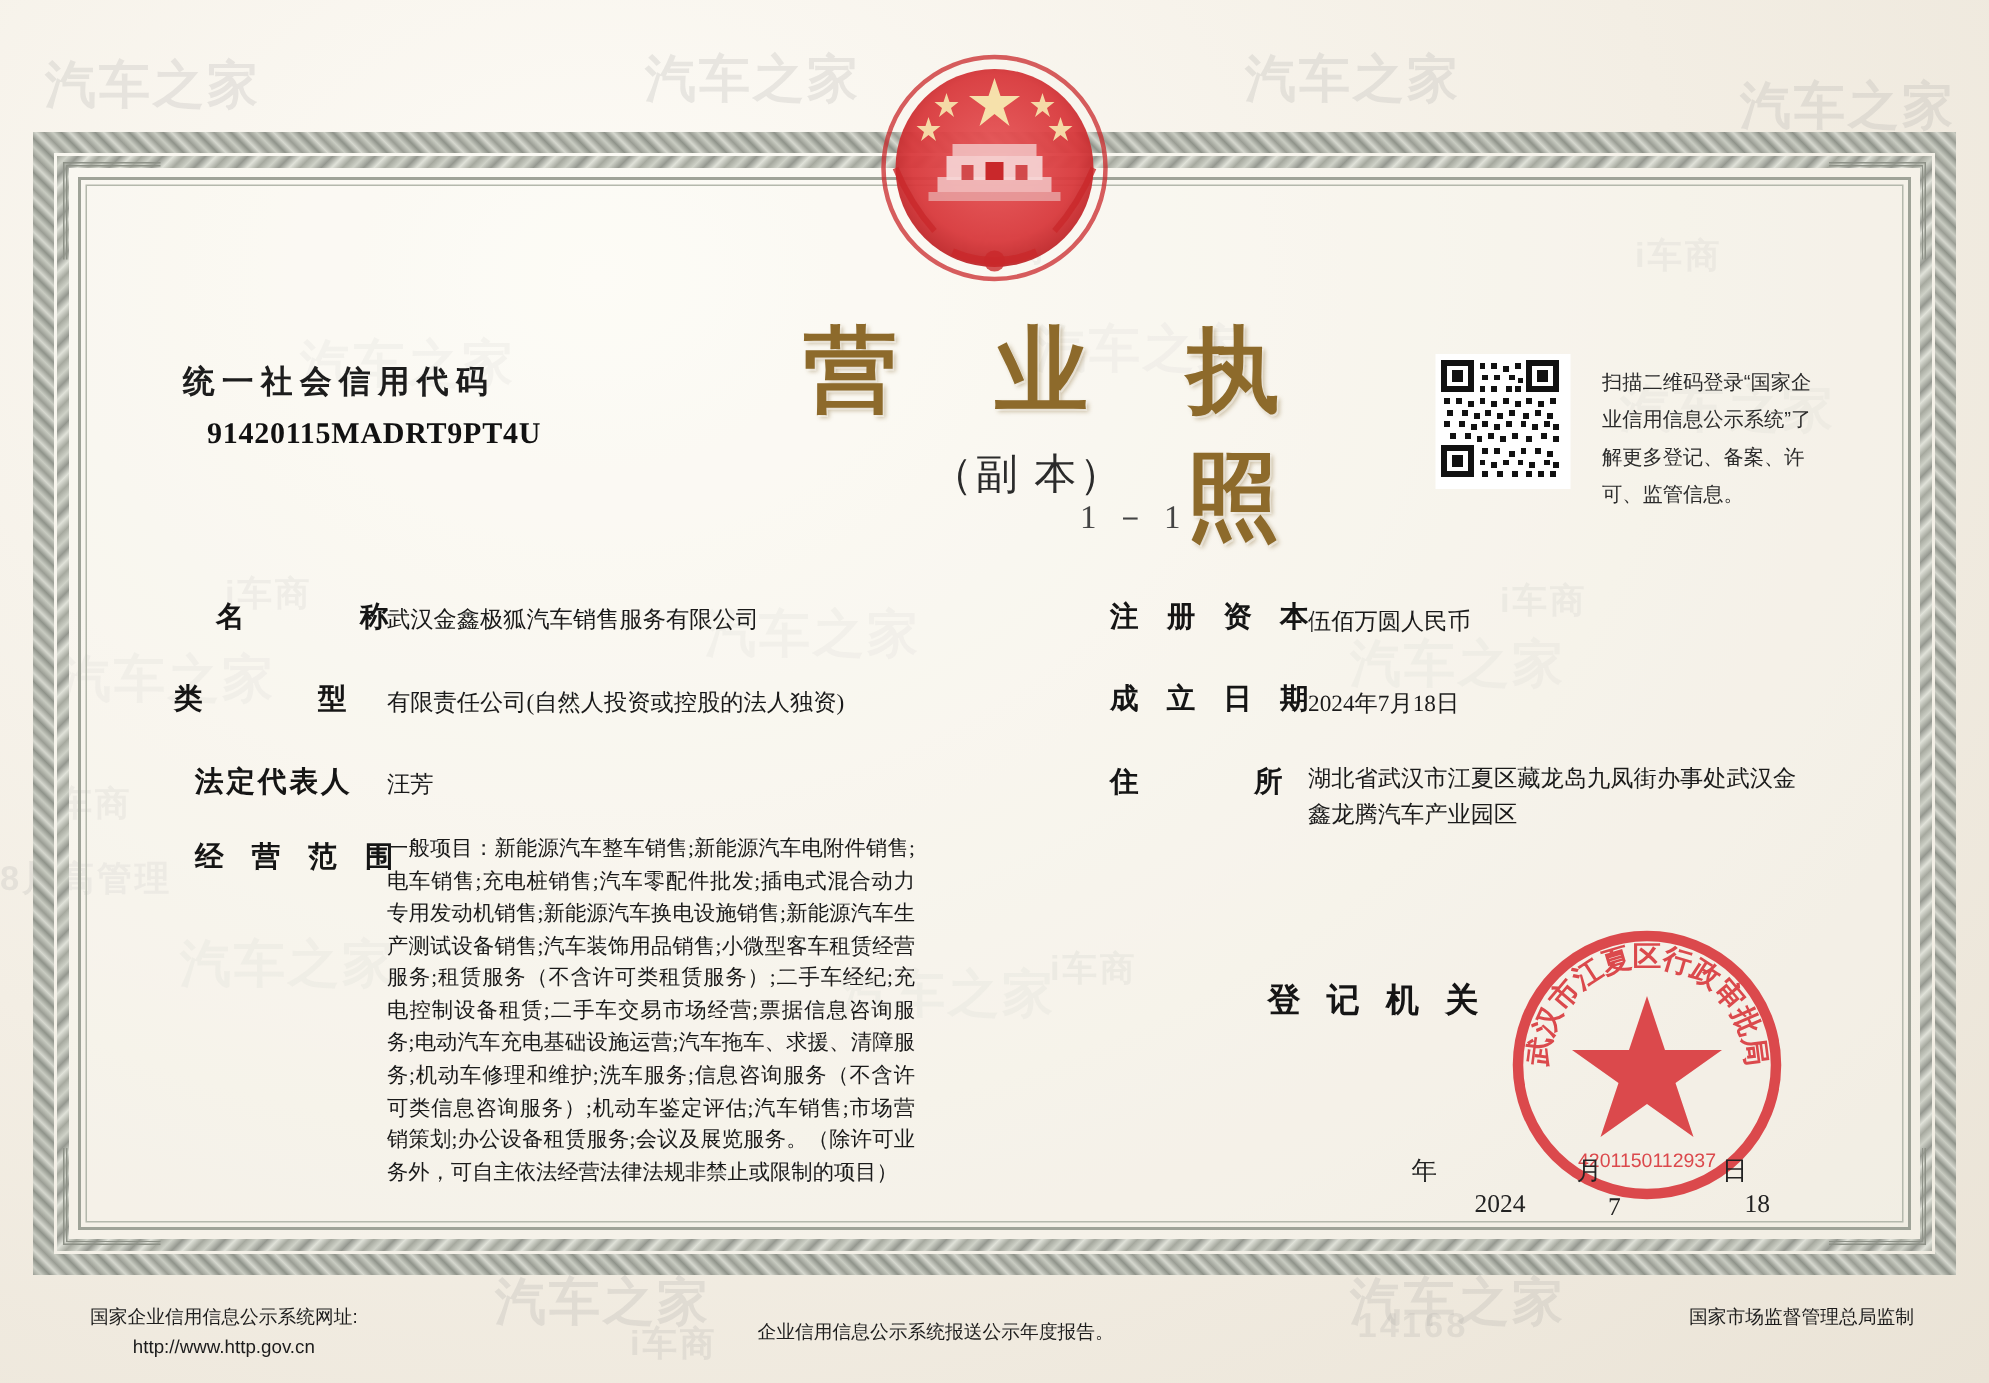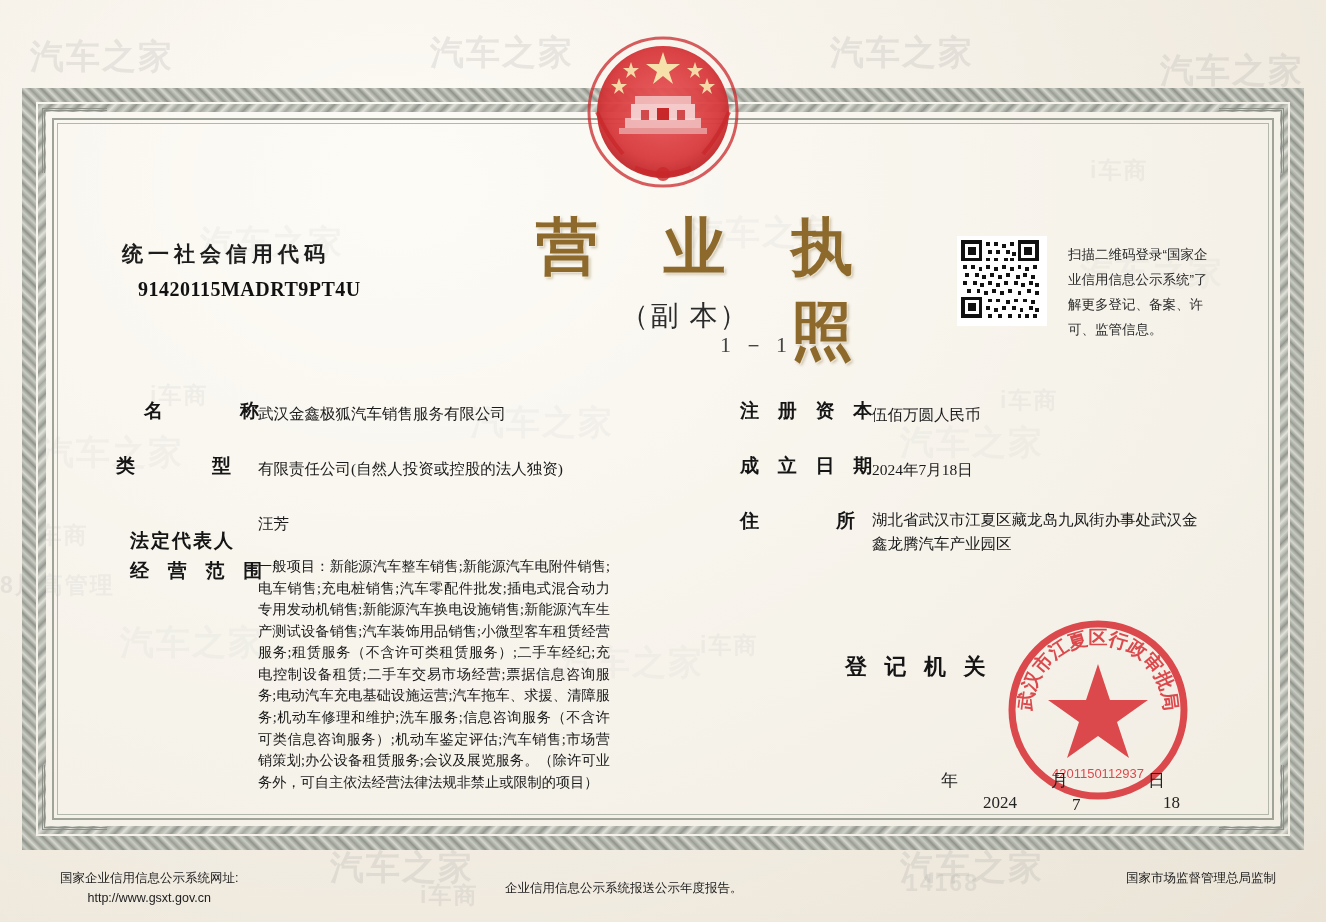--- a/index.html
+++ b/index.html
@@ -102,21 +102,21 @@
   }
   
   .f-label{
     position:absolute;font-size:19px;font-weight:bold;color:#151515;
   }
   .f-value{
     position:absolute;font-size:15.5px;color:#1a1a1a;line-height:1.55;
   }
   .sp4{letter-spacing:13px;}
   .sp3{letter-spacing:7px;}
-  .sp2{letter-spacing:2px;margin-top:20px;}
+  .sp2{letter-spacing:2px;}
   #scope-value{
     position:absolute;left:258px;top:556px;width:352px;font-size:14.2px;line-height:1.52;
     color:#1a1a1a;text-align:justify;
   }
   
   #reg-label{
     position:absolute;left:845px;top:652px;font-size:22px;font-weight:bold;letter-spacing:6px;color:#151515;
   }
   #seal{
     position:absolute;left:1000px;top:612px;width:196px;height:196px;
@@ -340,20 +340,20 @@
 
   <div class="date-cn" style="left:941px;top:769px;">年</div>
   <div class="date-cn" style="left:1051px;top:769px;">月</div>
   <div class="date-cn" style="left:1148px;top:769px;">日</div>
   <div class="date-num" style="left:983px;top:793px;">2024</div>
   <div class="date-num" style="left:1072px;top:795px;">7</div>
   <div class="date-num" style="left:1163px;top:793px;">18</div>
 
   <div class="footer" id="f-left">
     <div>国家企业信用信息公示系统网址:</div>
-    <div style="text-align:center;">http://www.gsxt.gov.cn</div>
+    <div style="text-align:center;">http://www.http.gov.cn</div>
   </div>
   <div class="footer" id="f-center">
     <div>企业信用信息公示系统报送公示年度报告。</div>
   </div>
   <div class="footer" id="f-right">国家市场监督管理总局监制</div>
 
 </div>
 
 </body></html>

